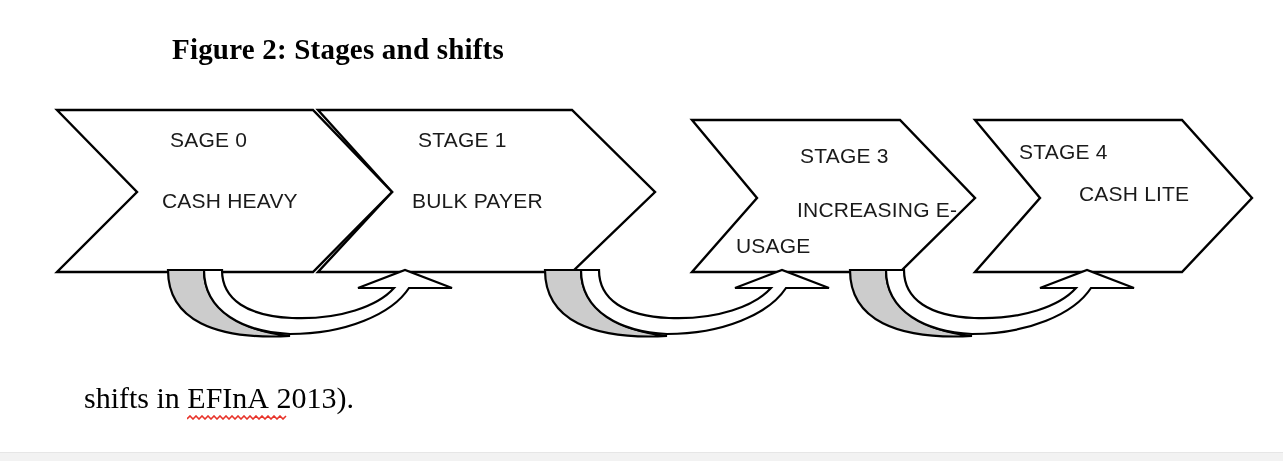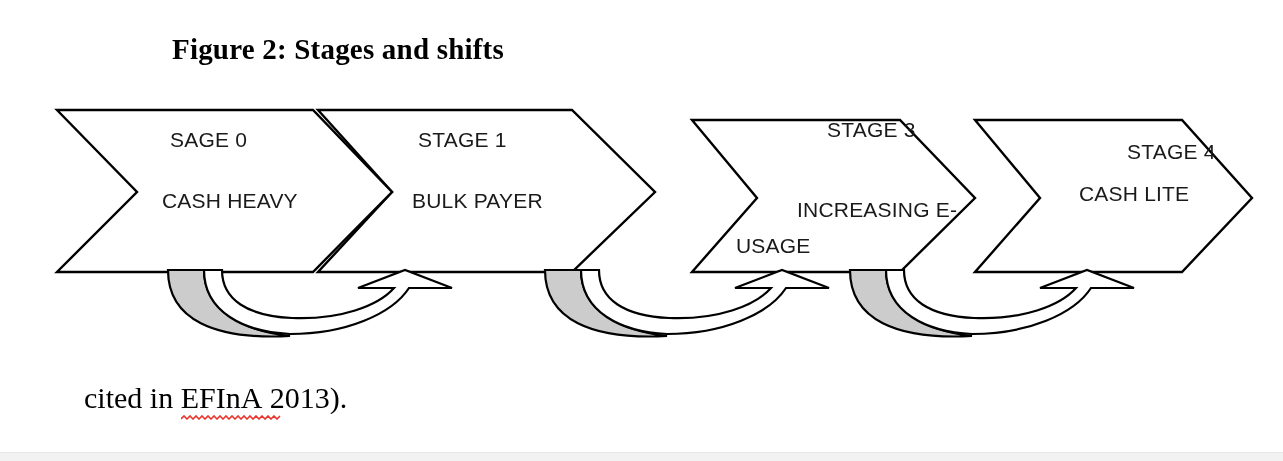--- a/index.html
+++ b/index.html
@@ -139,27 +139,27 @@
                Z" fill="#ffffff" stroke="#000000" stroke-width="2.2" stroke-linejoin="miter"></path>
     </g>
   </svg>
 
   <div class="chev-label" style="left:170px; top:128px;">SAGE 0</div>
   <div class="chev-label" style="left:162px; top:189px;text-align:right;">CASH HEAVY</div>
 
   <div class="chev-label" style="left:418px; top:128px;">STAGE 1</div>
   <div class="chev-label" style="left:412px; top:189px;text-align:center;">BULK PAYER</div>
 
-  <div class="chev-label" style="left:800px; top:118px;margin-left:27px;">STAGE 3</div>
+  <div class="chev-label" style="left:800px; top:144px;">STAGE 3</div>
   <div class="chev-label" style="left:797px; top:198px;">INCREASING E-</div>
   <div class="chev-label" style="left:708px; top:234px;margin-left:28px;">USAGE</div>
 
-  <div class="chev-label" style="left:1127px; top:140px;">STAGE 4</div>
+  <div class="chev-label" style="left:1019px; top:140px;">STAGE 4</div>
   <div class="chev-label" style="left:1079px; top:182px;">CASH LITE</div>
 
   <div id="source-note">
-    <span class="indent"></span><br><span>cited in </span><span class="misspelled"><span>EFInA</span><svg class="squiggle" viewBox="0 0 100 5" preserveAspectRatio="none">
+    <span class="indent"></span><br><span>shifts in </span><span class="misspelled"><span>EFInA</span><svg class="squiggle" viewBox="0 0 100 5" preserveAspectRatio="none">
           <path d="M0,4 L3,1 L6,4 L9,1 L12,4 L15,1 L18,4 L21,1 L24,4 L27,1 L30,4 L33,1 L36,4 L39,1 L42,4 L45,1 L48,4 L51,1 L54,4 L57,1 L60,4 L63,1 L66,4 L69,1 L72,4 L75,1 L78,4 L81,1 L84,4 L87,1 L90,4 L93,1 L96,4 L99,1" fill="none" stroke="#e8332a" stroke-width="1.6"></path>
         </svg></span><span> 2013).</span>
   </div>
 
   <div id="page-edge"></div>
 </div>
 
 </body></html>

